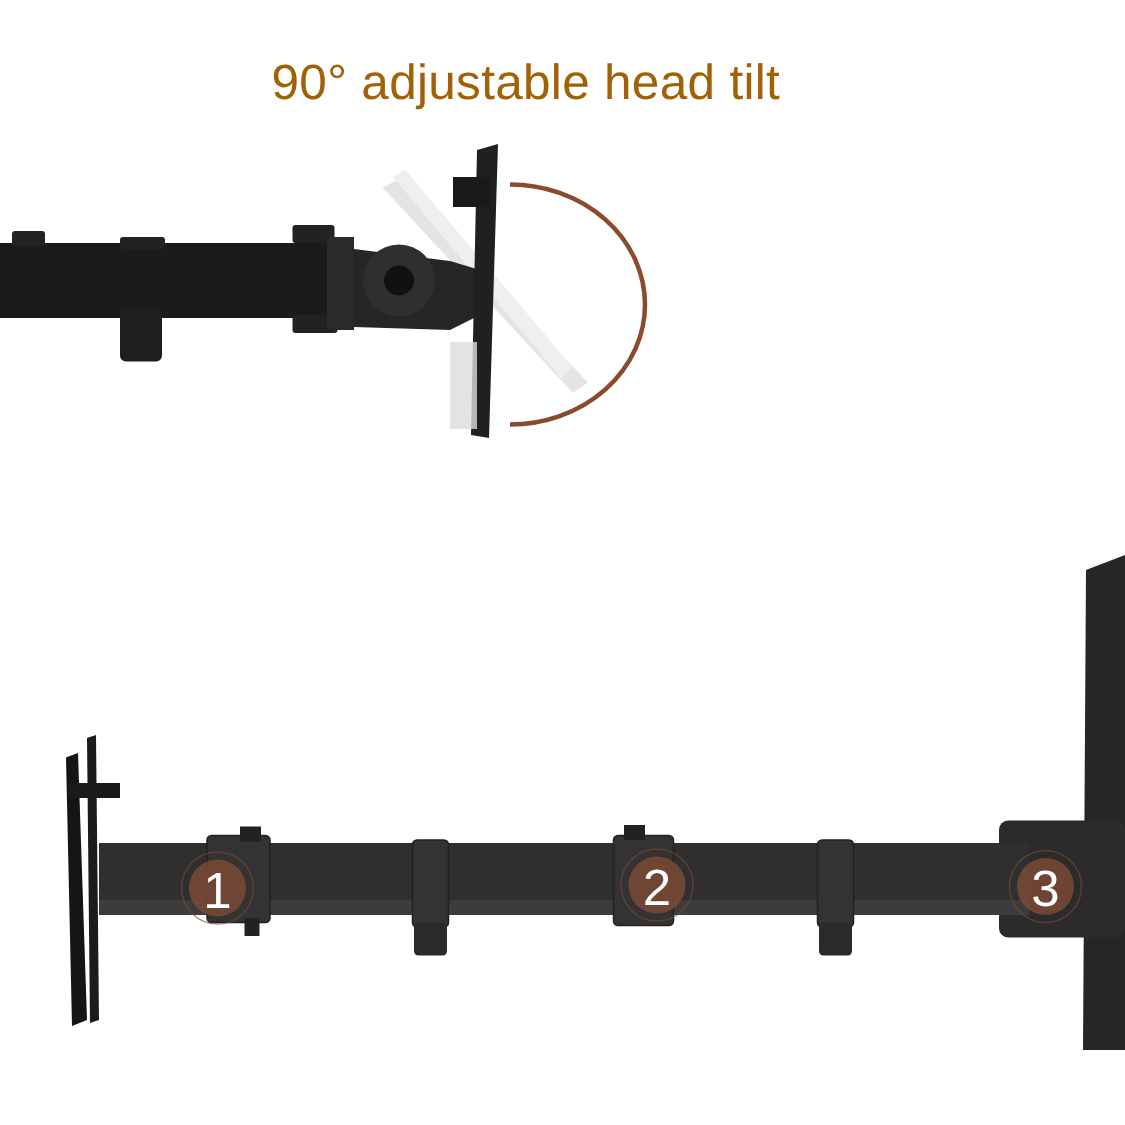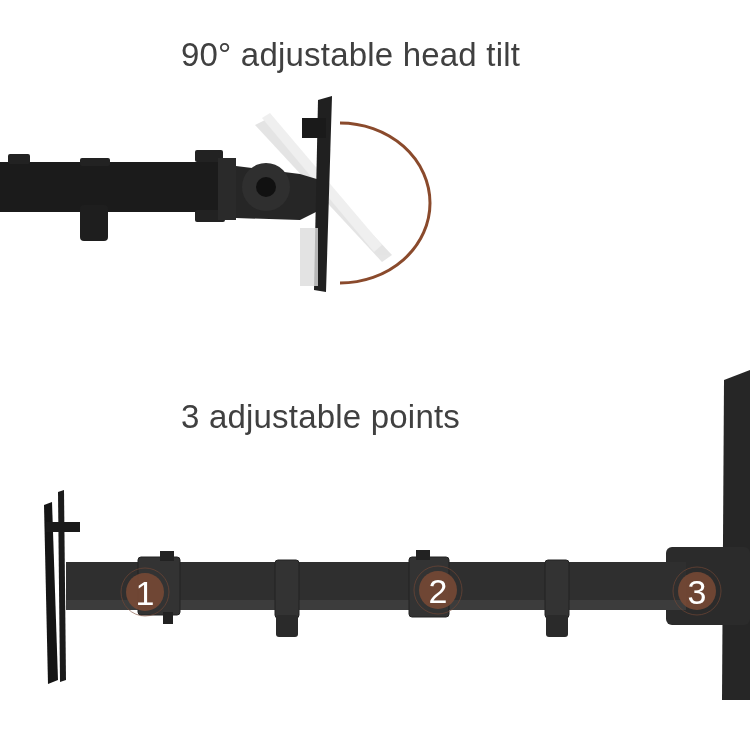--- a/index.html
+++ b/index.html
@@ -1,28 +1,27 @@
 <!DOCTYPE html>
 <html><head>
 <meta charset="utf-8">
 <style>
   html, body { margin:0; padding:0; background:#ffffff; }
   body { width:750px; height:750px; position:relative; overflow:hidden; font-family:"Liberation Sans", sans-serif; }
-  .caption { position:absolute; color:#404040; font-size:33px; line-height:44px; letter-spacing:0.2px; white-space:nowrap; }
+  .caption { position:absolute; color:#a16207; font-size:33px; line-height:44px; letter-spacing:0.2px; white-space:nowrap; }
   #cap-top { left:181px; top:33px; }
   #cap-mid { left:181px; top:395px; }
   svg { position:absolute; left:0; top:0; }
   .badge-label { font-family:"Liberation Sans", sans-serif; font-size:34px; fill:#ffffff; }
 </style>
 </head>
 <body>
 
 <div class="caption" id="cap-top">90° adjustable head tilt</div>
 <div class="caption" id="cap-mid">
-  <div>3 adjustable points</div>
 </div>
 
 <svg width="750" height="750" viewBox="0 0 750 750">
 
   <g opacity="0.55">
     <polygon points="255,125 265,120 392,255 382,262" fill="#cfcfcf"></polygon>
     <polygon points="262,118 270,113 382,245 374,252" fill="#e2e2e2"></polygon>
   </g>
 
   <rect x="0" y="162" width="232" height="50" fill="#1b1b1b"></rect>

